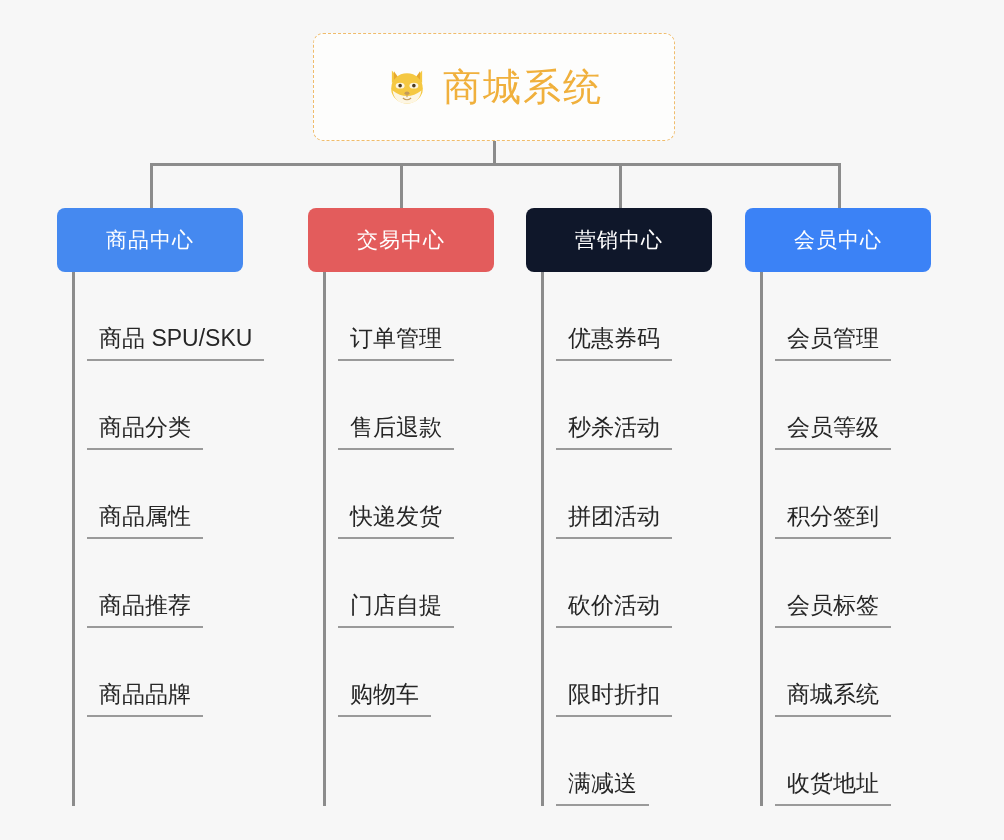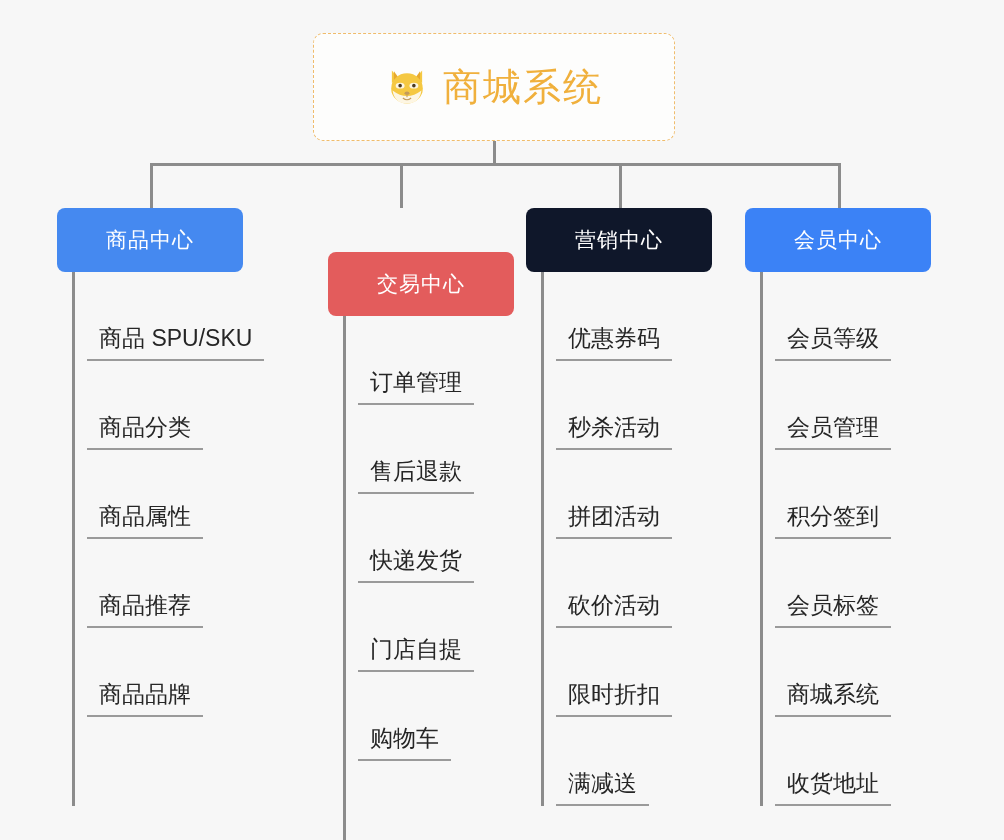--- a/index.html
+++ b/index.html
@@ -175,21 +175,21 @@
             <span class="leaf-label">商品属性</span>
           </div>
           <div class="leaf">
             <span class="leaf-label">商品推荐</span>
           </div>
           <div class="leaf">
             <span class="leaf-label">商品品牌</span>
           </div>
         </div>
       </div>
-      <div class="column" style="left: 328px; width: 186px; margin-top: 44px;">
+      <div class="column" style="left: 308px; width: 186px;">
         <div class="cat-box" style="background: rgb(227, 92, 92);">
           <span>交易中心</span>
         </div>
         <div class="leaf-list">
           <div class="leaf-trunk" style="height: 534px;"></div>
           <div class="leaf">
             <span class="leaf-label">订单管理</span>
           </div>
           <div class="leaf">
             <span class="leaf-label">售后退款</span>
@@ -231,26 +231,26 @@
           </div>
         </div>
       </div>
       <div class="column" style="left: 745px; width: 186px;">
         <div class="cat-box" style="background: #3b82f6;">
           <span>会员中心</span>
         </div>
         <div class="leaf-list">
           <div class="leaf-trunk" style="height: 534px;"></div>
           <div class="leaf">
+            <span class="leaf-label">会员管理</span>
+          </div>
+          <div class="leaf">
             <span class="leaf-label">会员等级</span>
           </div>
           <div class="leaf">
-            <span class="leaf-label">会员管理</span>
-          </div>
-          <div class="leaf">
             <span class="leaf-label">积分签到</span>
           </div>
           <div class="leaf">
             <span class="leaf-label">会员标签</span>
           </div>
           <div class="leaf">
             <span class="leaf-label">商城系统</span>
           </div>
           <div class="leaf">
             <span class="leaf-label">收货地址</span>

